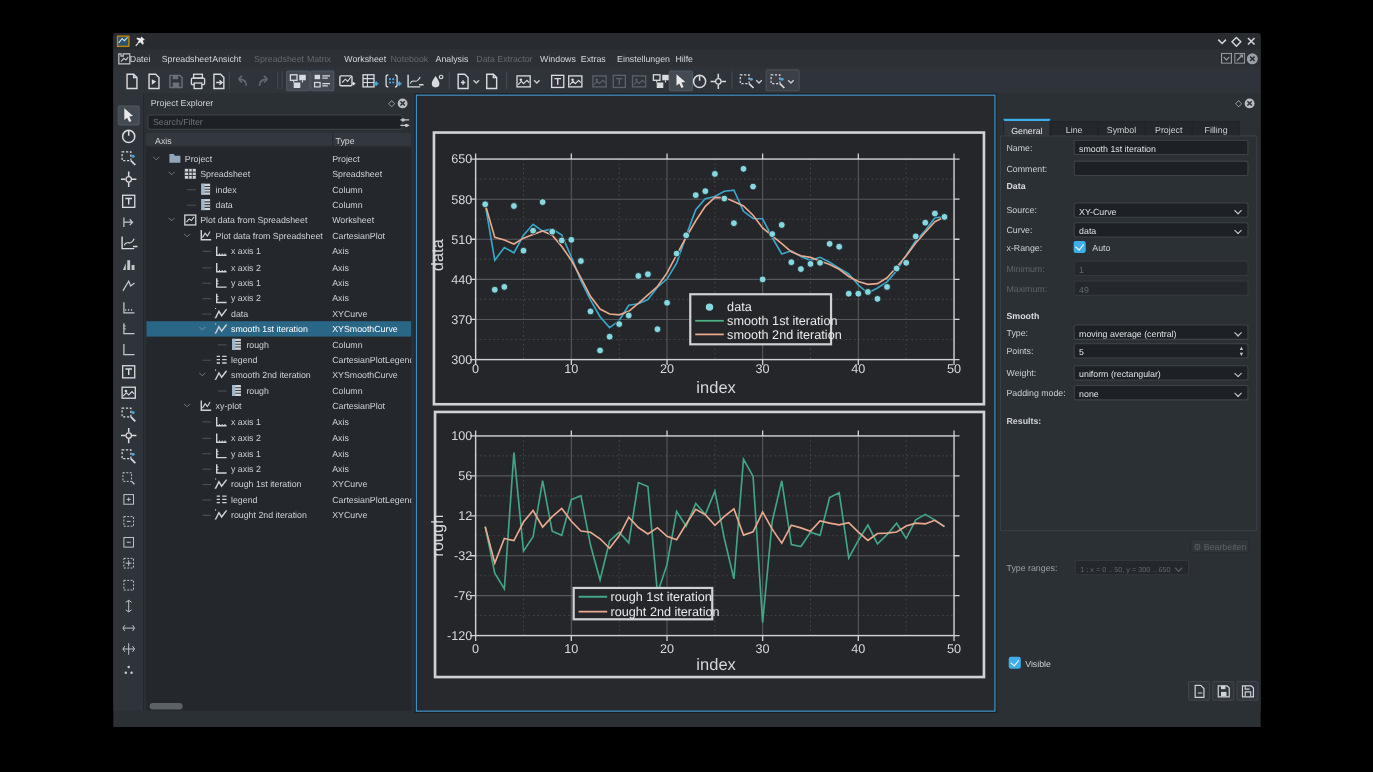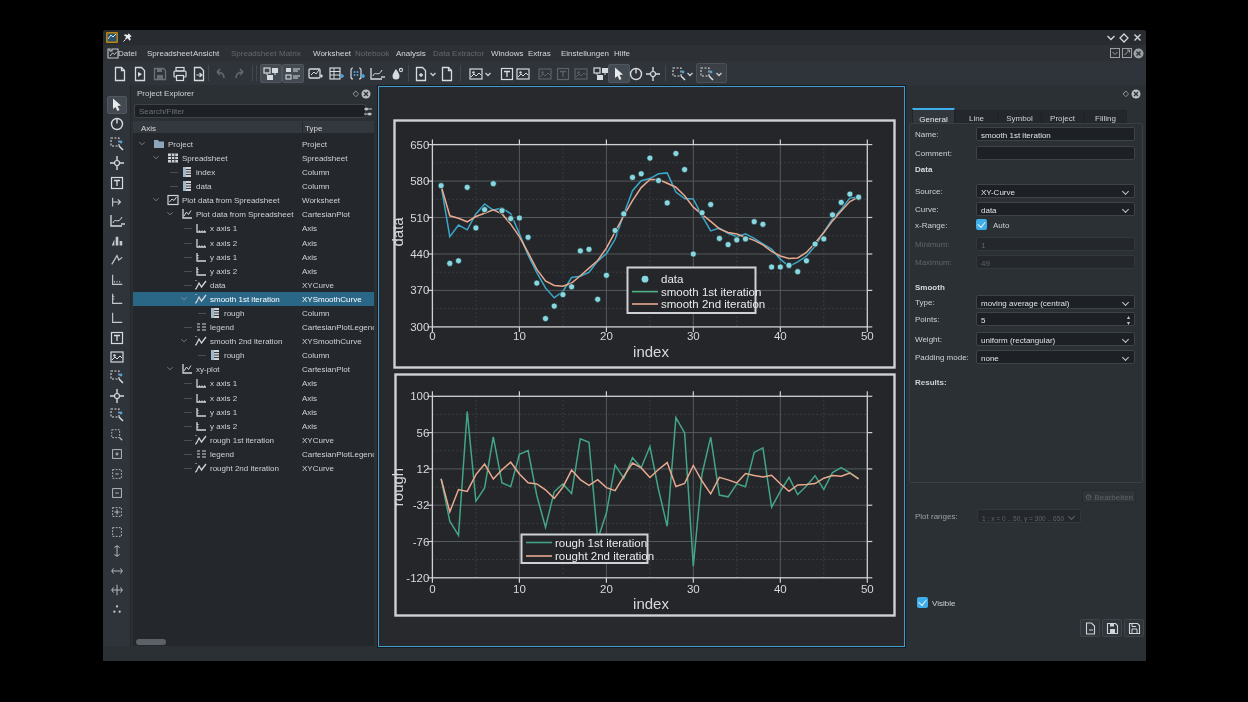--- a/index.html
+++ b/index.html
@@ -1016,21 +1016,21 @@
     <div class="lab" style="top:213px">Type:</div>
       <div class="inp cmb" style="top:210px">moving average (central)</div>
     <div class="lab" style="top:230px">Points:</div>
       <div class="inp" style="top:227px">5<span style="position:absolute;right:4px;top:0px;color:#c3c7cb;font-size:6px">▴</span><span style="position:absolute;right:4px;top:6px;color:#c3c7cb;font-size:6px">▾</span></div>
     <div class="lab" style="top:250px">Weight:</div>
       <div class="inp cmb" style="top:247px">uniform (rectangular)</div>
     <div class="lab" style="top:268px">Padding mode:</div>
       <div class="inp cmb" style="top:265px">none</div>
     <div class="lab" style="top:293px"><b>Results:</b></div>
     <div id="recal">⚙ Bearbeiten</div>
-    <div class="lab dis" style="top:427px;color:#9aa0a5">Plot ranges:</div>
+    <div class="lab dis" style="top:427px;color:#9aa0a5">Type ranges:</div>
     <div class="inp cmb dis" style="left:71px;top:424px;width:104px;font-size:6.6px;padding-top:3.5px">1 : x = 0 .. 50, y = 300 .. 650</div>
     <div class="chk" style="left:11px;top:512px"></div>
       <div class="lab" style="left:26px;top:514px">Visible</div>
     <div class="bbtn" style="left:174px">
         <svg width="13" height="13" viewBox="0 0 13 13">
           <path d="M2.5 1h5l3 3v8h-8z" fill="none" stroke="#d0d4d8" stroke-width="1.1"></path>
           <path d="M5 8h4" stroke="#d0d4d8"></path>
         </svg>
       </div>
     <div class="bbtn" style="left:196px">

